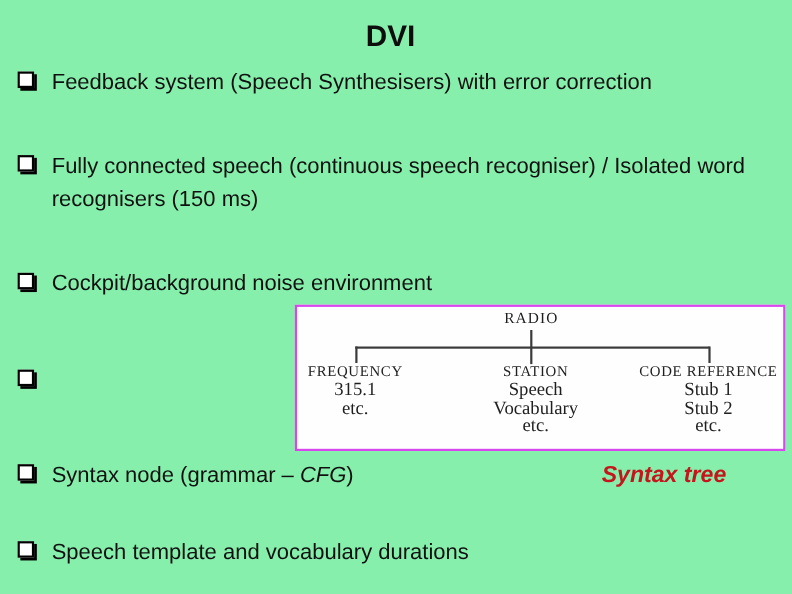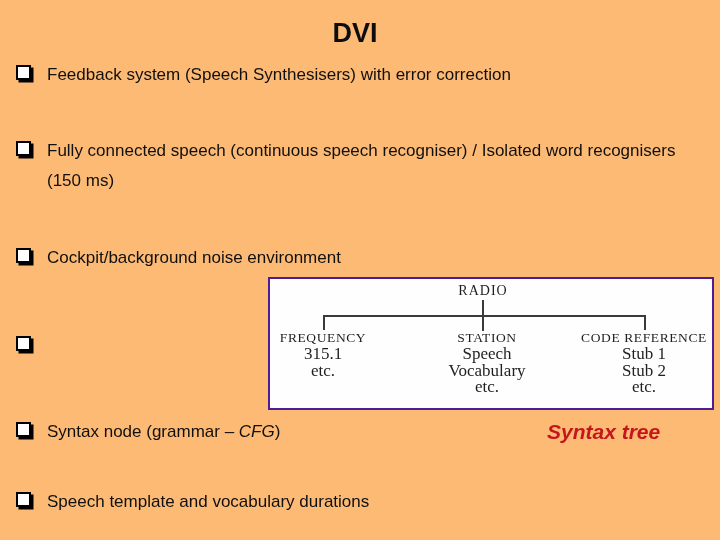--- a/index.html
+++ b/index.html
@@ -4,21 +4,21 @@
 <style>
   html, body { margin: 0; padding: 0; }
   body {
     width: 720px; height: 540px;
     background: #ffffff;
     font-family: "Liberation Sans", sans-serif;
     color: #111111;
     overflow: hidden;
     position: relative;
   }
-  .slide { position: absolute; inset: 0; background: #fdba74; }
+  .slide { position: absolute; inset: 0; background: #86efac; }
 
   .title {
     position: absolute;
     top: 18px; left: 0; width: 710px;
     margin: 0;
     text-align: center;
     font-size: 27px;
     font-weight: bold;
     color: #0d0d0d;
     letter-spacing: 0px;
@@ -33,21 +33,21 @@
   .glyph {
     display: inline-block;
     width: 11px; height: 11px;
     border: 2px solid #000;
     box-shadow: 2.5px 2.5px 0 0 #000;
     background: #fff;
     margin: 5px 16px 0 0;
     flex: 0 0 auto;
   }
   .btext {
-    font-size: 17px;
+    font-size: 20px;
     line-height: 30px;
     max-width: 648px;
     color: #101010;
   }
   .btext em { font-style: italic; }
 
   .annotation {
     position: absolute;
     top: 418px; left: 547px;
     font-size: 21px;
@@ -55,21 +55,21 @@
     font-weight: bold;
     font-style: italic;
     color: #c4161c;
   }
 
   
   .diagram {
     position: absolute;
     left: 268px; top: 277px;
     width: 442px; height: 129px;
-    border: 2px solid #4c1d95;
+    border: 2px solid #d946ef;
     background: #fefefe;
     font-family: "Liberation Serif", serif;
     color: #1f1f1f;
   }
   .d-root {
     position: absolute;
     left: 213px; top: 4px;
     transform: translateX(-50%);
     font-size: 14px;
     letter-spacing: 1px;

